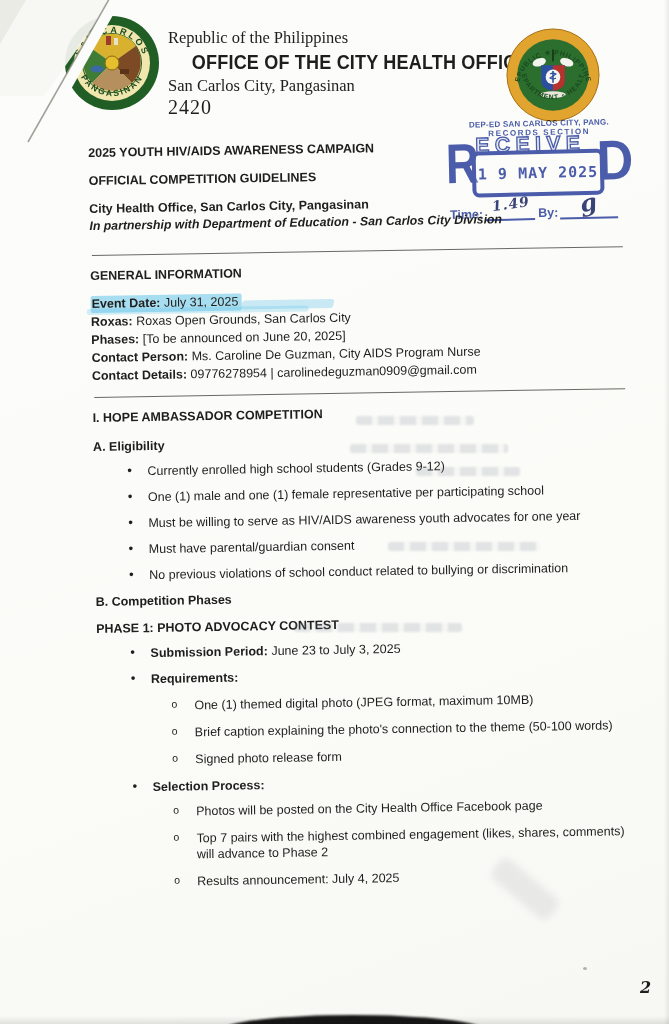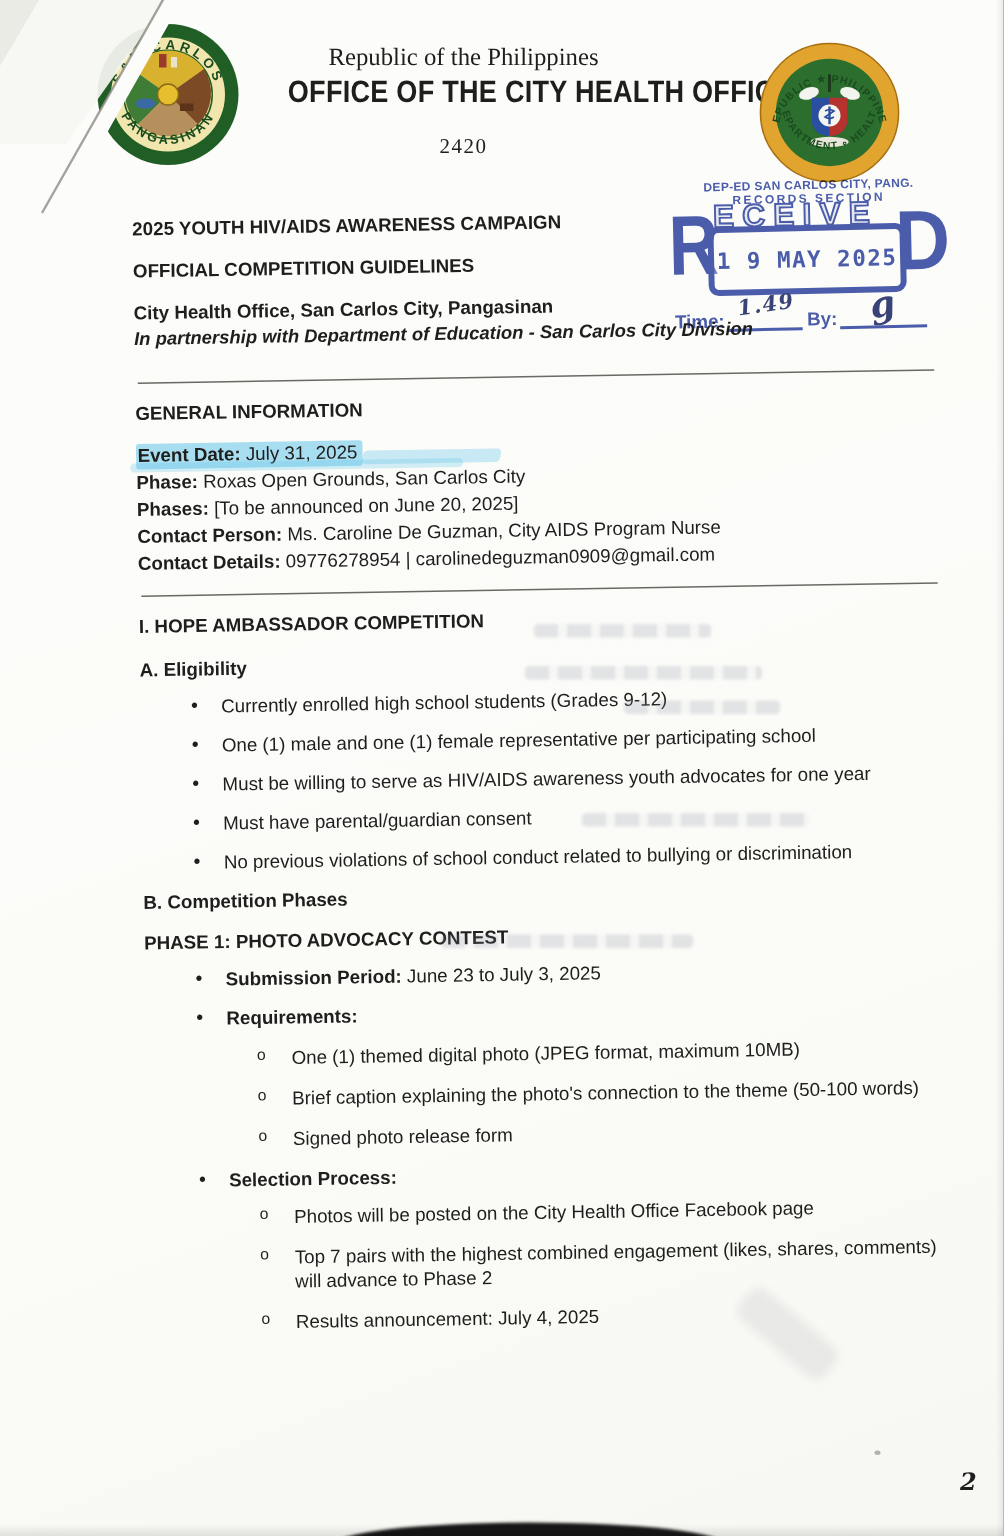--- a/index.html
+++ b/index.html
@@ -7,26 +7,26 @@
   .page{
     position:relative;width:669px;height:1024px;overflow:hidden;
     background:linear-gradient(160deg,#fcfcfa 0%,#fbfbf8 60%,#f7f7f3 100%);
     font-family:"Liberation Sans",sans-serif;color:#1e1e1c;
   }
   
   .seal{position:absolute;}
   .seal-left{left:62px;top:12px;width:100px;height:102px;}
   .seal-right{left:504px;top:26px;width:98px;height:98px;}
   .fold-svg{position:absolute;left:0;top:0;width:150px;height:150px;}
-  .letterhead{position:absolute;left:168px;top:28px;width:282px;text-align:center;}
+  .letterhead{position:absolute;left:168px;top:28px;width:282px;}
   .lh-country{font-family:"Liberation Serif",serif;font-size:16.5px;}
   .lh-office{margin-top:2px;font-weight:700;font-size:20.5px;letter-spacing:.2px;white-space:nowrap;}
   .lh-office>span{display:inline-block;transform:scaleX(.88);}
   .lh-city{margin-top:2px;font-family:"Liberation Serif",serif;font-size:16.5px;}
-  .lh-zip{margin-top:17px;font-family:"Liberation Serif",serif;font-size:14px;letter-spacing:1px;}
+  .lh-zip{margin-top:0;font-family:"Liberation Serif",serif;font-size:20px;letter-spacing:1px;}
   
   .stamp{
     position:absolute;left:447px;top:119px;width:186px;color:#3d51a8;
     transform:rotate(-1.3deg);mix-blend-mode:multiply;opacity:.93;
   }
   .s1{font-size:8px;font-weight:700;text-align:center;letter-spacing:.2px;white-space:nowrap;}
   .s2{font-size:8px;font-weight:700;text-align:center;letter-spacing:1.6px;}
   .recv{position:relative;height:62px;margin-top:2px;}
   .bigR{position:absolute;left:-1px;top:-5px;font-size:56px;font-weight:800;line-height:1;transform:scaleX(.82);transform-origin:0 0;}
   .bigD{position:absolute;right:0;top:-5px;font-size:56px;font-weight:800;line-height:1;transform:scaleX(.9);transform-origin:100% 0;}
@@ -118,20 +118,21 @@
   <svg class="fold-svg" viewBox="0 0 150 150">
     <polygon points="0,0 112,0 44,96 0,96" fill="#f6f6f2" opacity="0.93"></polygon>
     <polygon points="112,-6 125,-6 41,142 28,142" fill="#fcfcfa"></polygon>
     <line x1="112" y1="-6" x2="28" y2="142" stroke="#8d8d84" stroke-width="1.6" opacity="0.8"></line>
     <polygon points="0,0 26,0 0,44" fill="#ebebe6"></polygon>
   </svg>
 
   <div class="letterhead">
     <div class="lh-country">Republic of the Philippines</div>
     <div class="lh-office"><span>OFFICE OF THE CITY HEALTH OFFICER</span></div>
+    <div class="lh-city">San Carlos City, Pangasinan</div>
     <div class="lh-zip">2420</div>
   </div>
 
   <svg class="seal seal-right" viewBox="0 0 100 100">
     <defs>
       <path id="rsTop" d="M 16,56 A 35,35 0 0 1 84,56"></path>
       <path id="rsBot" d="M 18,50 A 33,33 0 0 0 82,50"></path>
     </defs>
     <circle cx="50" cy="50" r="47" fill="#e0a42f" stroke="#a86f12" stroke-width="1"></circle>
     <circle cx="50" cy="50" r="36.5" fill="#2c6e2e"></circle>
@@ -181,21 +182,21 @@
     <div class="b1 mt13">City Health Office, San Carlos City, Pangasinan</div>
     <div class="b-it">In partnership with Department of Education - San Carlos City Division</div>
 
     <div class="rule"></div>
 
     <div class="b1 mt13">GENERAL INFORMATION</div>
     <div class="fields">
       <div class="field">
         <span class="hl"><b>Event Date:</b><span> July 31, 2025</span></span>
       </div>
-      <div class="field"><b>Phase:</b><span> Roxas Open Grounds, San Carlos City</span></div>
+      <div class="field"><b>Roxas:</b><span> Roxas Open Grounds, San Carlos City</span></div>
       <div class="field"><b>Phases:</b><span> [To be announced on June 20, 2025]</span></div>
       <div class="field"><b>Contact Person:</b><span> Ms. Caroline De Guzman, City AIDS Program Nurse</span></div>
       <div class="field"><b>Contact Details:</b><span> 09776278954 | carolinedeguzman0909@gmail.com</span></div>
     </div>
 
     <div class="rule r2"></div>
 
     <div class="b1 mt13">I. HOPE AMBASSADOR COMPETITION</div>
     <div class="b1 mt14">A. Eligibility</div>
     <ul class="l1">

